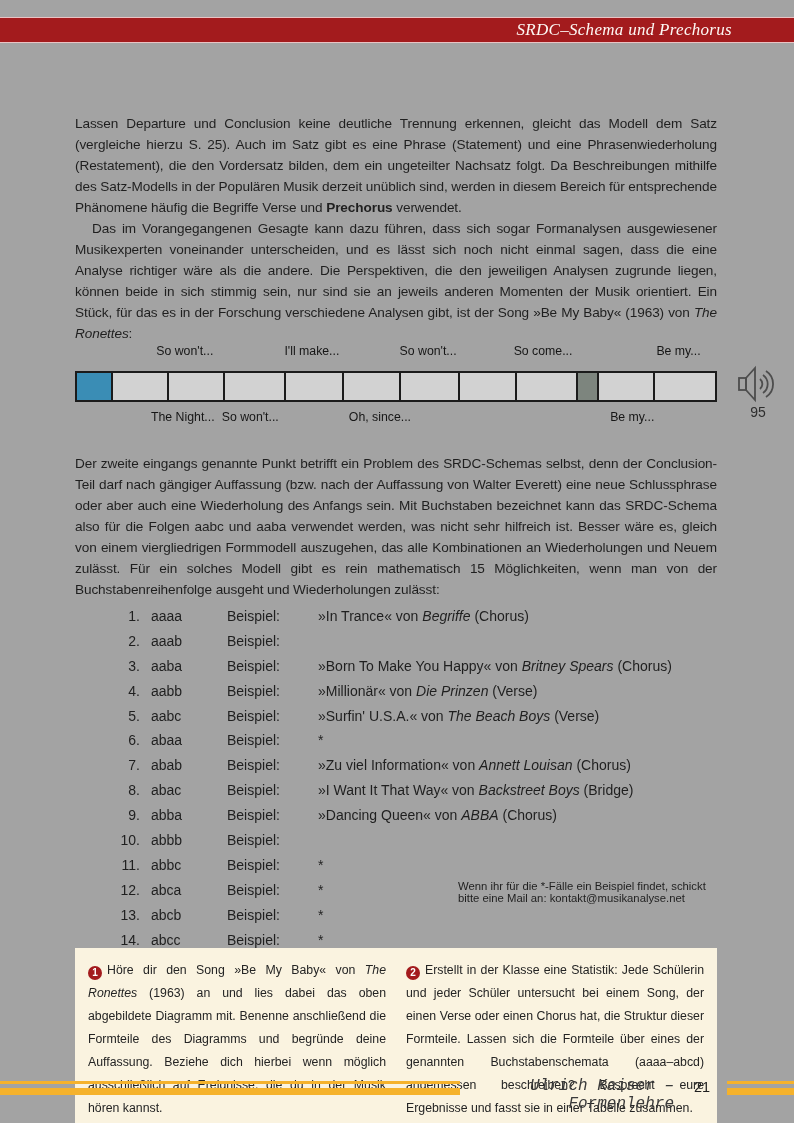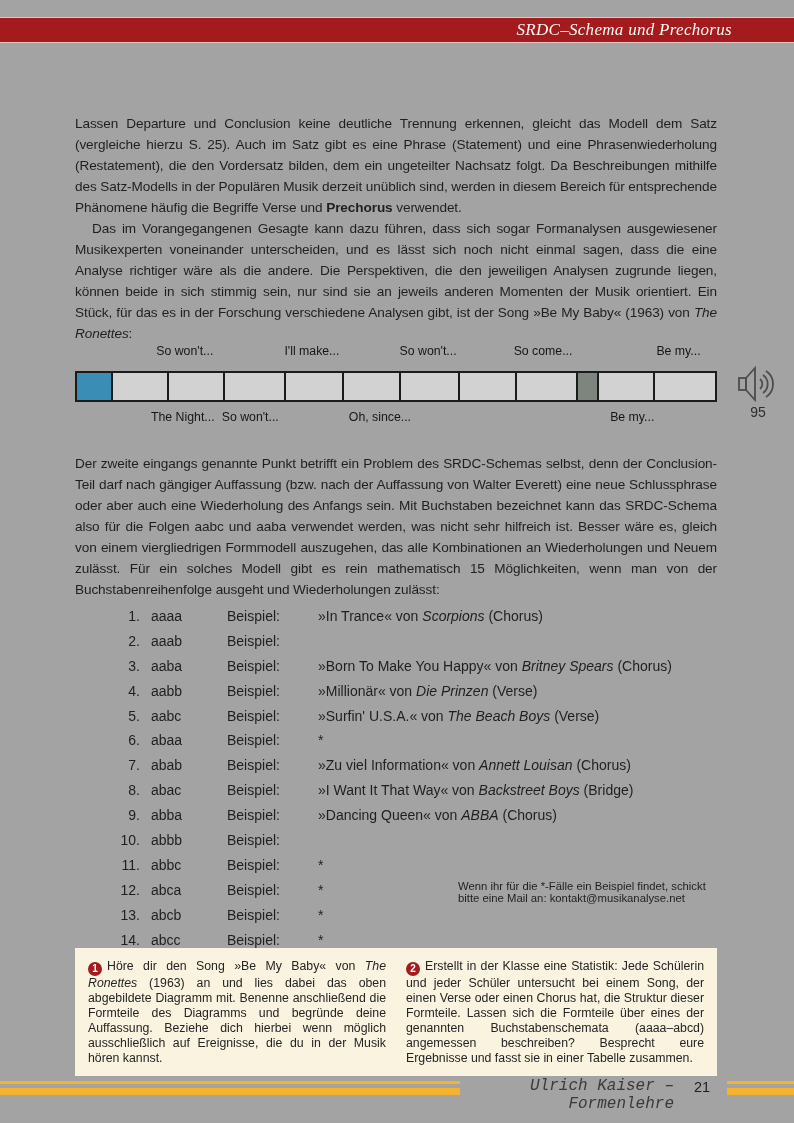--- a/index.html
+++ b/index.html
@@ -65,21 +65,21 @@
     font-size:11.3px; line-height:12px; color:#1f1f1f;
   }
   .examples-wrap { position:relative; }
 
   
   .tasks {
     position:absolute; left:75px; top:948px; width:642px; min-height:114px;
     background:var(--task-panel-bg,#faf3e0);
     display:flex; gap:20px; padding:11px 13px 10px 13px;
   }
-  .task { flex:1; font-size:12.3px; line-height:15px; text-align:justify; color:#242424; }
+  .task { flex:1; font-size:12.3px; line-height:23px; text-align:justify; color:#242424; }
   .badge {
     display:inline-flex; width:14px; height:14px; border-radius:50%;
     background:var(--header-red,#a31b1d); color:#fff; font-size:10px; font-weight:bold;
     align-items:center; justify-content:center; margin-right:5px; vertical-align:-2px;
   }
 
   
   .rule { position:absolute; background:var(--accent-gold,#f5b22c); }
   .rule.tl { left:0;   top:1081px; width:460px; height:3px; }
   .rule.bl { left:0;   top:1088px; width:460px; height:7px; }
@@ -168,21 +168,21 @@
     </div>
 
     <p class="para" style="margin-top:12px;"><span>Der zweite eingangs genannte Punkt betrifft ein Problem des SRDC-Schemas selbst, denn der Conclusion-Teil darf nach gängiger Auffassung (bzw. nach der Auffassung von Walter Everett) eine neue Schlussphrase oder aber auch eine Wiederholung des Anfangs sein. Mit Buchstaben bezeichnet kann das SRDC-Schema also für die Folgen aabc und aaba verwendet werden, was nicht sehr hilfreich ist. Besser wäre es, gleich von einem viergliedrigen Formmodell auszugehen, das alle Kombinationen an Wiederholungen und Neuem zulässt. Für ein solches Modell gibt es rein mathematisch 15 Möglichkeiten, wenn man von der Buchstabenreihenfolge ausgeht und Wiederholungen zulässt:</span></p>
 
     <div class="examples-wrap">
       <div class="examples">
           <div class="ex-row">
     <span class="ex-num">1.</span>
     <span class="ex-pattern">aaaa</span>
     <span class="ex-label">Beispiel:</span>
-    <span class="ex-example"><span>»In Trance« von </span><span class="i">Scorpions</span><span> (Chorus)</span></span>
+    <span class="ex-example"><span>»In Trance« von </span><span class="i">Begriffe</span><span> (Chorus)</span></span>
   </div>
           <div class="ex-row">
     <span class="ex-num">2.</span>
     <span class="ex-pattern">aaab</span>
     <span class="ex-label">Beispiel:</span>
   </div>
           <div class="ex-row">
     <span class="ex-num">3.</span>
     <span class="ex-pattern">aaba</span>
     <span class="ex-label">Beispiel:</span>

